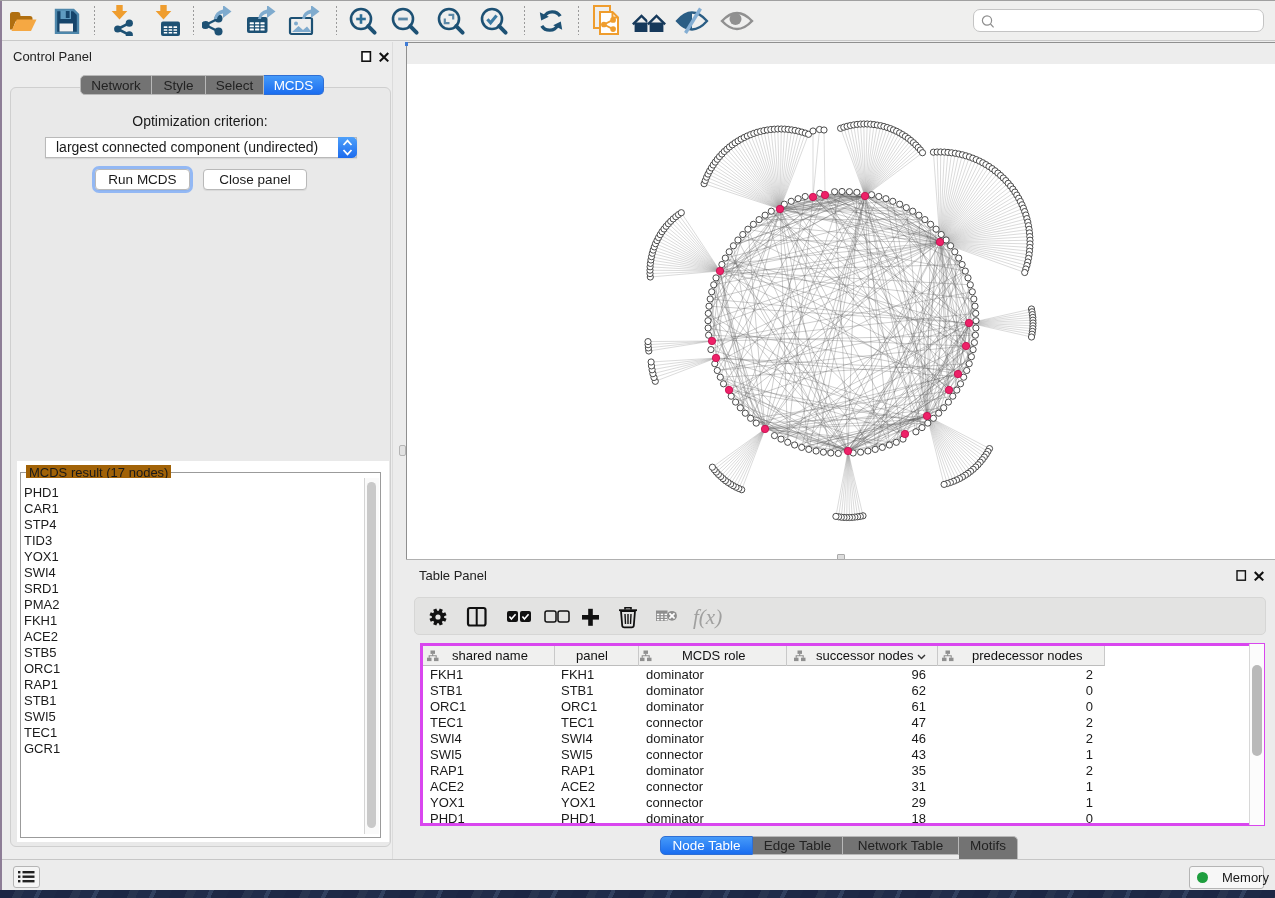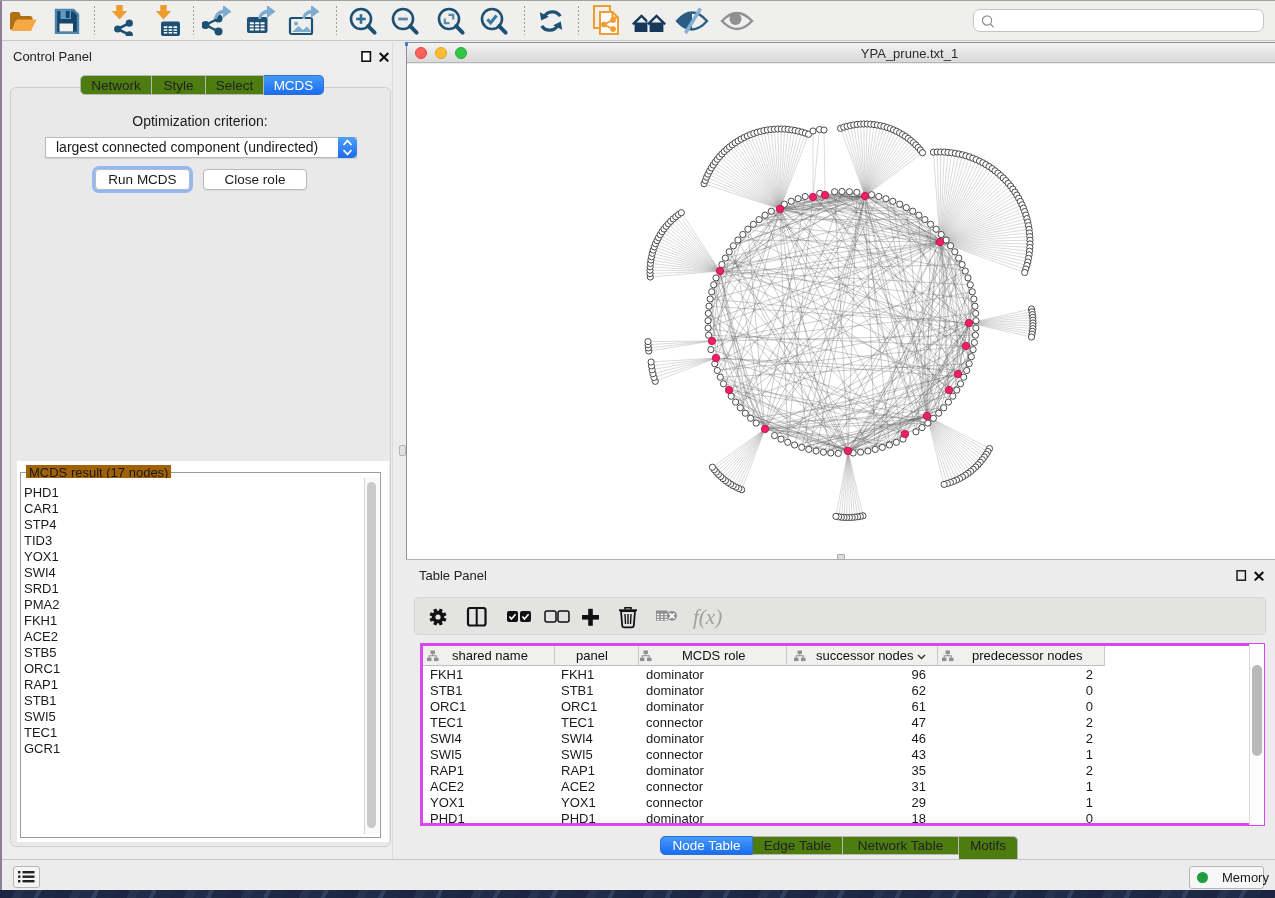--- a/index.html
+++ b/index.html
@@ -7,21 +7,21 @@
 #topline{left:0;top:0;width:1275px;height:1px;background:#a0a0a0}
 #leftedge{left:0;top:1px;width:2px;height:889px;background:#8d7d96;z-index:50}
 #toolbar{left:0;top:1px;width:1275px;height:40px;background:#efefee;border-bottom:1px solid #c9c9c9}
 .tsep{position:absolute;top:6px;height:29px;width:1px;background-image:linear-gradient(#9a9a9a 50%,rgba(0,0,0,0) 50%);background-size:1px 4px}
 #search{position:absolute;left:973px;top:9px;width:291px;height:23px;background:#fff;border:1px solid #c4c4c4;border-radius:7px}
 #search svg{position:absolute;left:7px;top:4px}
 
 #cp-title{left:13px;top:49px;font-size:13px;color:#222}
 #cp-btns{left:361px;top:50px}
 #cptabs{left:80px;top:75px;height:20px}
-.seg{position:absolute;top:0;height:20px;background:#4d7c0f;border:1px solid #b8b8b8;font-size:13.5px;text-align:center;line-height:19px;color:#222}
+.seg{position:absolute;top:0;height:20px;background:#737373;border:1px solid #b8b8b8;font-size:13.5px;text-align:center;line-height:19px;color:#222}
 .seg.sel{background:linear-gradient(#459af9,#1a6df0);color:#fff;border-color:#2f6fd4}
 #cpbody{left:10px;top:87px;width:381px;height:760px;background:#e9e9e9;border:1px solid #cfcfcf;border-radius:6px}
 #optlabel{left:0px;top:113px;width:400px;text-align:center;font-size:14px}
 #combo{left:45px;top:137px;width:312px;height:21px;background:#fff;border:1px solid #b9b9b9;border-radius:0;line-height:19px;padding-left:10px;font-size:14px;box-shadow:0 1px 1px rgba(0,0,0,.08)}
 #combo .cap{position:absolute;right:-1px;top:-1px;width:19px;height:21px;border-radius:0 5px 5px 0;background:linear-gradient(#4ea0fa,#1c6bee)}
 .btn{position:absolute;height:21px;background:#fff;border:1px solid #b9b9b9;border-radius:4px;text-align:center;line-height:19px;font-size:13.5px;box-shadow:0 1px 1px rgba(0,0,0,.07)}
 #runbtn{left:95px;top:169px;width:95px;outline:3px solid rgba(77,144,254,.55);outline-offset:0px}
 #closebtn{left:203px;top:169px;width:104px}
 #mcdswhite{left:17px;top:461px;width:372px;height:381px;background:#fff}
 #mcdsbox{left:20px;top:472px;width:361px;height:366px;border:1px solid #9b9b9b}
@@ -218,39 +218,33 @@
 <div class="seg" style="left:72px;width:54px;border-left:none">Style</div>
 <div class="seg" style="left:126px;width:58px;border-left:none">Select</div>
 <div class="seg sel" style="left:184px;width:60px;border-left:none;border-radius:0 5px 5px 0">MCDS</div>
 </div>
 <div id="optlabel" class="abs">Optimization criterion:</div>
 <div id="combo" class="abs">largest connected component (undirected)<span class="cap"><svg width="19" height="21" viewBox="0 0 19 21">
         <path d="M5.5 8 L9.5 3.6 L13.5 8" fill="none" stroke="#fff" stroke-width="1.7"></path>
         <path d="M5.5 13 L9.5 17.4 L13.5 13" fill="none" stroke="#fff" stroke-width="1.7"></path>
       </svg></span></div>
 <div id="runbtn" class="btn">Run MCDS</div>
-<div id="closebtn" class="btn">Close role</div>
+<div id="closebtn" class="btn">Close panel</div>
 <div id="mcdswhite" class="abs"></div>
 <div id="mcdsbox" class="abs"></div>
 <div id="mcdstitle" class="abs">MCDS result (17 nodes)</div>
 <div id="mcdslist" class="abs">PHD1<br>CAR1<br>STP4<br>TID3<br>YOX1<br>SWI4<br>SRD1<br>PMA2<br>FKH1<br>ACE2<br>STB5<br>ORC1<br>RAP1<br>STB1<br>SWI5<br>TEC1<br>GCR1</div>
 <div id="mcdssb" class="abs">
     <div class="thumb"></div>
   </div>
 
 <div id="vdiv" class="abs"></div>
 <div id="vgrip" class="abs"></div>
 
 <div id="netframe" class="abs">
-<div id="nettitle" class="abs">
-      <div id="netname" class="abs">YPA_prune.txt_1</div>
-<div class="tl" style="left:8px;background:#f9615a;border:1px solid #e2463f"></div>
-<div class="tl" style="left:28px;background:#fdbc33;border:1px solid #e0a323"></div>
-<div class="tl" style="left:48px;background:#33c648;border:1px solid #26a938"></div>
-    </div>
 <div id="netcanvas" class="abs"><svg id="net" width="869" height="496" viewBox="0 0 869 496">
         <g stroke="#5a5a5a" stroke-width="0.55" stroke-opacity="0.55" fill="none">
           <line x1="435.0" y1="127.5" x2="458" y2="132"></line>
           <line x1="435.0" y1="127.5" x2="358" y2="365"></line>
           <line x1="435.0" y1="127.5" x2="373" y2="145"></line>
           <line x1="442.4" y1="127.7" x2="520" y2="352"></line>
           <line x1="442.4" y1="127.7" x2="458" y2="132"></line>
           <line x1="449.9" y1="128.3" x2="542" y2="326"></line>
           <line x1="449.9" y1="128.3" x2="373" y2="145"></line>
           <line x1="449.9" y1="128.3" x2="441" y2="387"></line>

